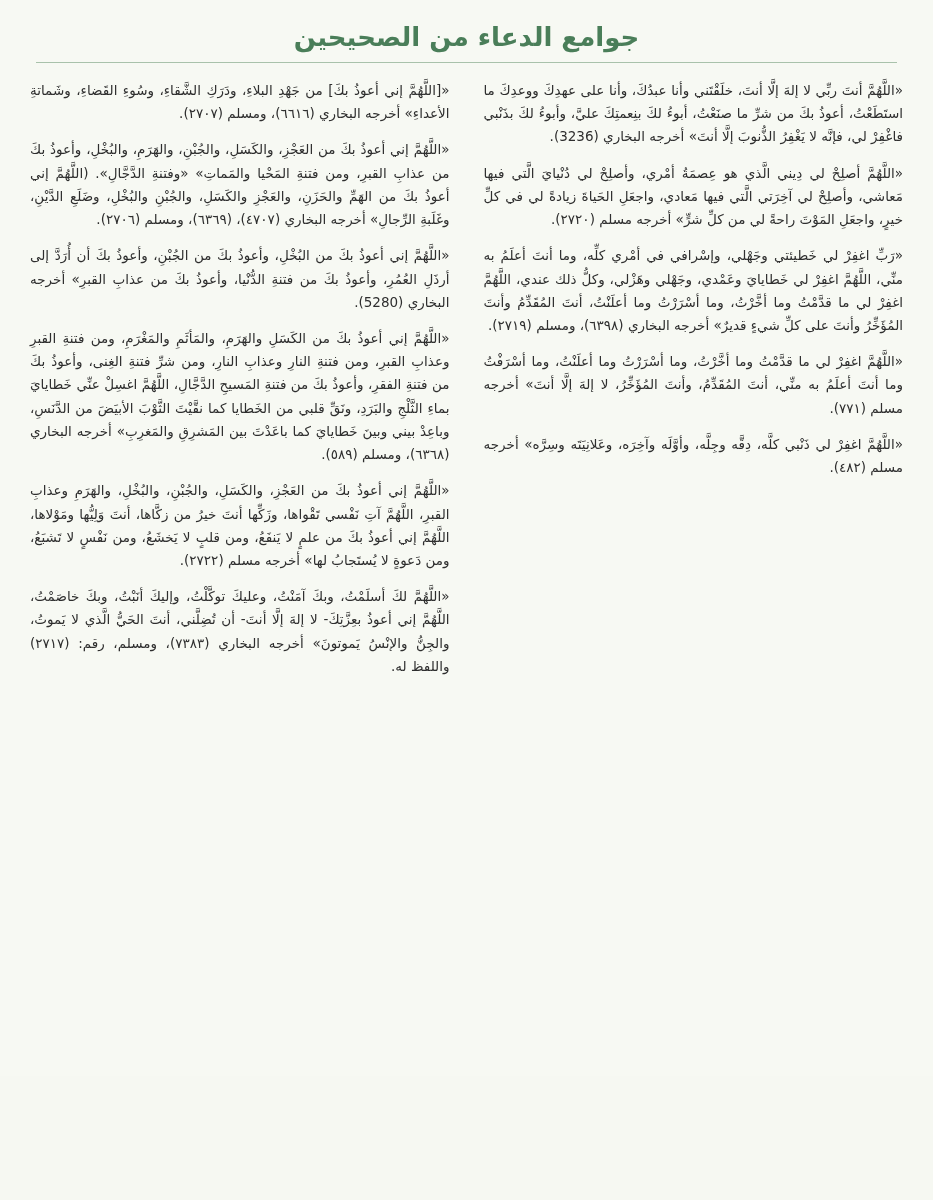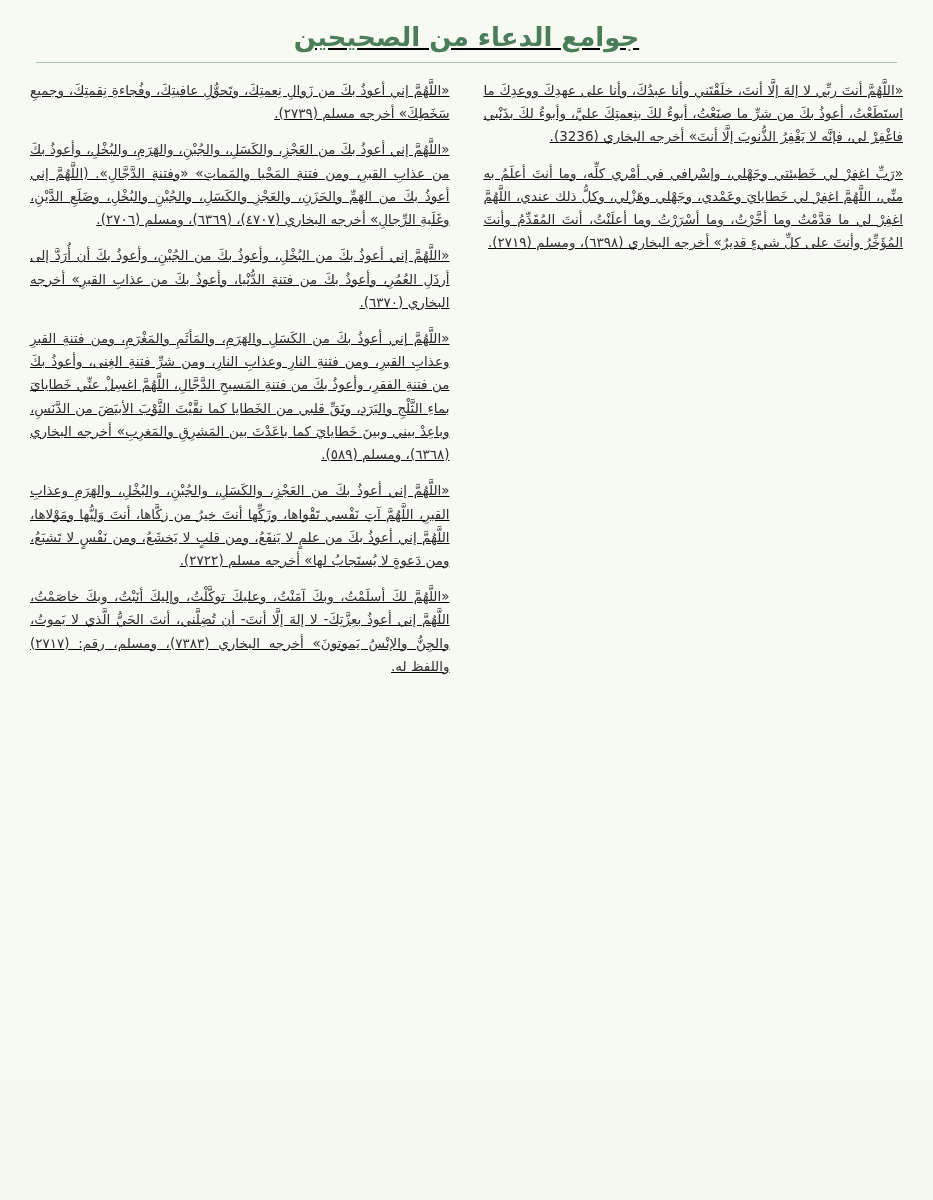--- a/index.html
+++ b/index.html
@@ -10,21 +10,20 @@
   }
   .page {
     width: 933px;
     height: 1076px;
     margin: 0 auto;
     background: #f7f9f3;
     box-sizing: border-box;
     padding: 22px 30px 10px 30px;
     direction: rtl;
     overflow: hidden;
-    text-decoration: underline;
   }
   .title {
     margin: 0;
     text-align: center;
     color: #4a7e59;
     font-size: 26px;
     font-weight: bold;
     letter-spacing: 0.5px;
     padding-bottom: 10px;
   }
@@ -54,26 +53,29 @@
 <body>
 
 <div class="page">
   <h1 class="title">جوامع الدعاء من الصحيحين</h1>
   <div class="divider"></div>
 
   <div class="columns">
 
     <div class="column">
       <p class="dua">«اللَّهُمَّ أنتَ ربِّي لا إلهَ إلَّا أنتَ، خلَقْتَني وأنا عبدُكَ، وأنا على عهدِكَ ووعدِكَ ما استَطَعْتُ، أعوذُ بكَ من شرِّ ما صنَعْتُ، أبوءُ لكَ بنِعمتِكَ عليَّ، وأبوءُ لكَ بذَنْبي فاغْفِرْ لي، فإنَّه لا يَغْفِرُ الذُّنوبَ إلَّا أنتَ» أخرجه البخاري (3236).</p>
+      <p class="dua">«اللَّهُمَّ أصلِحْ لي دِيني الَّذي هو عِصمَةُ أمْري، وأصلِحْ لي دُنْيايَ الَّتي فيها مَعاشي، وأصلِحْ لي آخِرَتي الَّتي فيها مَعادي، واجعَلِ الحَياةَ زيادةً لي في كلِّ خيرٍ، واجعَلِ المَوْتَ راحةً لي من كلِّ شرٍّ» أخرجه مسلم (٢٧٢٠).</p>
       <p class="dua">«رَبِّ اغفِرْ لي خَطيئتي وجَهْلي، وإسْرافي في أمْري كلِّه، وما أنتَ أعلَمُ به منِّي، اللَّهُمَّ اغفِرْ لي خَطايايَ وعَمْدي، وجَهْلي وهَزْلي، وكلُّ ذلك عندي، اللَّهُمَّ اغفِرْ لي ما قدَّمْتُ وما أخَّرْتُ، وما أسْرَرْتُ وما أعلَنْتُ، أنتَ المُقَدِّمُ وأنتَ المُؤَخِّرُ وأنتَ على كلِّ شيءٍ قديرٌ» أخرجه البخاري (٦٣٩٨)، ومسلم (٢٧١٩).</p>
+      <p class="dua">«اللَّهُمَّ اغفِرْ لي ما قدَّمْتُ وما أخَّرْتُ، وما أسْرَرْتُ وما أعلَنْتُ، وما أسْرَفْتُ وما أنتَ أعلَمُ به منِّي، أنتَ المُقَدِّمُ، وأنتَ المُؤَخِّرُ، لا إلهَ إلَّا أنتَ» أخرجه مسلم (٧٧١).</p>
+      <p class="dua">«اللَّهُمَّ اغفِرْ لي ذَنْبي كلَّه، دِقَّه وجِلَّه، وأوَّلَه وآخِرَه، وعَلانِيَتَه وسِرَّه» أخرجه مسلم (٤٨٢).</p>
     </div>
 
     <div class="column">
-      <p class="dua">«اللَّهُمَّ إني أعوذُ بكَ من زَوالِ نِعمتِكَ، وتَحوُّلِ عافيتِكَ، وفُجاءةِ نِقمتِكَ، وجميعِ سَخَطِكَ» أخرجه مسلم (٢٧٣٩).</p>
+      <p class="dua">«[اللَّهُمَّ إني أعوذُ بكَ] من جَهْدِ البلاءِ، ودَرَكِ الشَّقاءِ، وسُوءِ القَضاءِ، وشَماتةِ الأعداءِ» أخرجه البخاري (٦٦١٦)، ومسلم (٢٧٠٧).</p>
       <p class="dua">«اللَّهُمَّ إني أعوذُ بكَ من العَجْزِ، والكَسَلِ، والجُبْنِ، والهَرَمِ، والبُخْلِ، وأعوذُ بكَ من عذابِ القبرِ، ومن فتنةِ المَحْيا والمَماتِ» «وفتنةِ الدَّجَّالِ». (اللَّهُمَّ إني أعوذُ بكَ من الهَمِّ والحَزَنِ، والعَجْزِ والكَسَلِ، والجُبْنِ والبُخْلِ، وضَلَعِ الدَّيْنِ، وغَلَبةِ الرِّجالِ» أخرجه البخاري (٤٧٠٧)، (٦٣٦٩)، ومسلم (٢٧٠٦).</p>
-      <p class="dua">«اللَّهُمَّ إني أعوذُ بكَ من البُخْلِ، وأعوذُ بكَ من الجُبْنِ، وأعوذُ بكَ أن أُرَدَّ إلى أرذَلِ العُمُرِ، وأعوذُ بكَ من فتنةِ الدُّنْيا، وأعوذُ بكَ من عذابِ القبرِ» أخرجه البخاري (٦٣٧٠).</p>
+      <p class="dua">«اللَّهُمَّ إني أعوذُ بكَ من البُخْلِ، وأعوذُ بكَ من الجُبْنِ، وأعوذُ بكَ أن أُرَدَّ إلى أرذَلِ العُمُرِ، وأعوذُ بكَ من فتنةِ الدُّنْيا، وأعوذُ بكَ من عذابِ القبرِ» أخرجه البخاري (5280).</p>
       <p class="dua">«اللَّهُمَّ إني أعوذُ بكَ من الكَسَلِ والهَرَمِ، والمَأثَمِ والمَغْرَمِ، ومن فتنةِ القبرِ وعذابِ القبرِ، ومن فتنةِ النارِ وعذابِ النارِ، ومن شرِّ فتنةِ الغِنى، وأعوذُ بكَ من فتنةِ الفقرِ، وأعوذُ بكَ من فتنةِ المَسيحِ الدَّجَّالِ، اللَّهُمَّ اغسِلْ عنِّي خَطايايَ بماءِ الثَّلْجِ والبَرَدِ، ونَقِّ قلبي من الخَطايا كما نقَّيْتَ الثَّوْبَ الأبيَضَ من الدَّنَسِ، وباعِدْ بيني وبينَ خَطايايَ كما باعَدْتَ بين المَشرِقِ والمَغرِبِ» أخرجه البخاري (٦٣٦٨)، ومسلم (٥٨٩).</p>
       <p class="dua">«اللَّهُمَّ إني أعوذُ بكَ من العَجْزِ، والكَسَلِ، والجُبْنِ، والبُخْلِ، والهَرَمِ وعذابِ القبرِ، اللَّهُمَّ آتِ نَفْسي تَقْواها، وزَكِّها أنتَ خيرُ من زكَّاها، أنتَ وَلِيُّها ومَوْلاها، اللَّهُمَّ إني أعوذُ بكَ من علمٍ لا يَنفَعُ، ومن قلبٍ لا يَخشَعُ، ومن نَفْسٍ لا تَشبَعُ، ومن دَعوةٍ لا يُستَجابُ لها» أخرجه مسلم (٢٧٢٢).</p>
       <p class="dua">«اللَّهُمَّ لكَ أسلَمْتُ، وبكَ آمَنْتُ، وعليكَ توكَّلْتُ، وإليكَ أنَبْتُ، وبكَ خاصَمْتُ، اللَّهُمَّ إني أعوذُ بعِزَّتِكَ- لا إلهَ إلَّا أنتَ- أن تُضِلَّني، أنتَ الحَيُّ الَّذي لا يَموتُ، والجِنُّ والإنْسُ يَموتونَ» أخرجه البخاري (٧٣٨٣)، ومسلم، رقم: (٢٧١٧) واللفظ له.</p>
     </div>
 
   </div>
 </div>
 
 </body></html>

